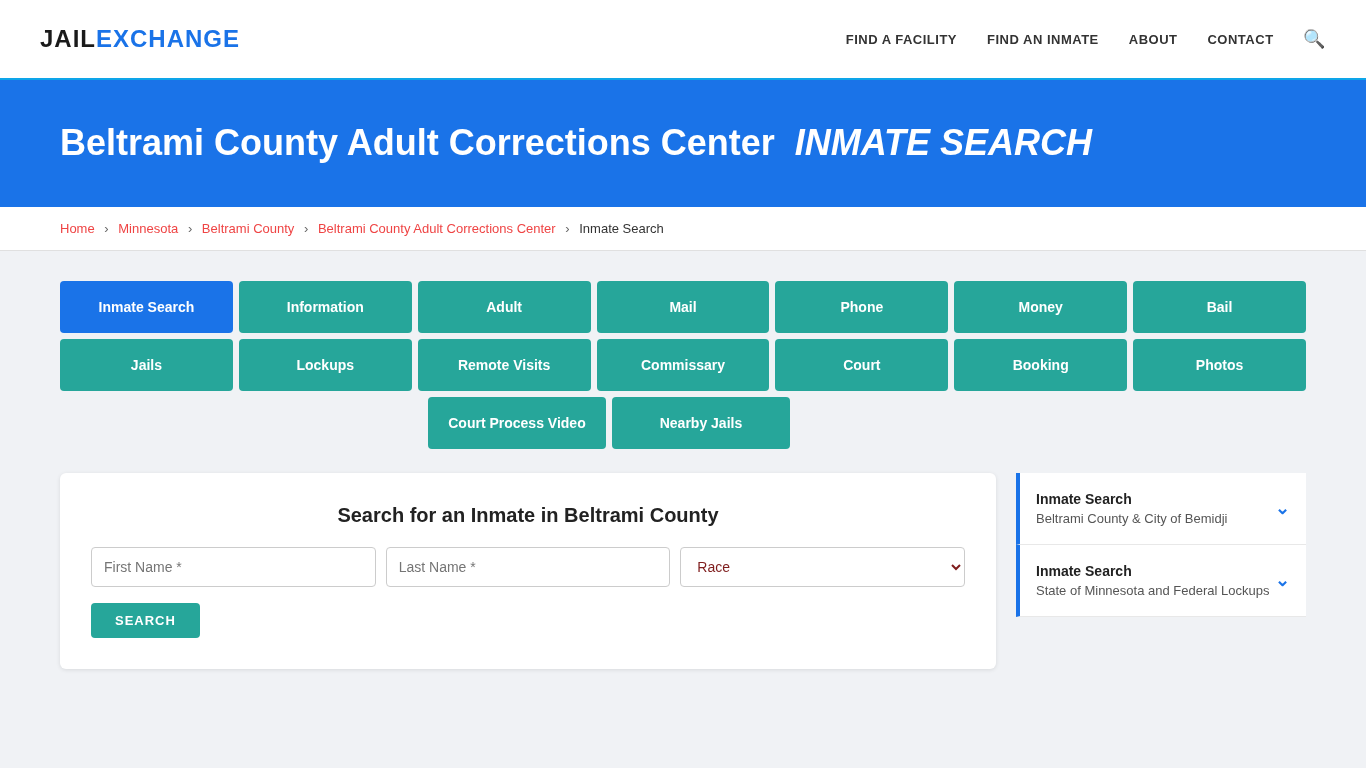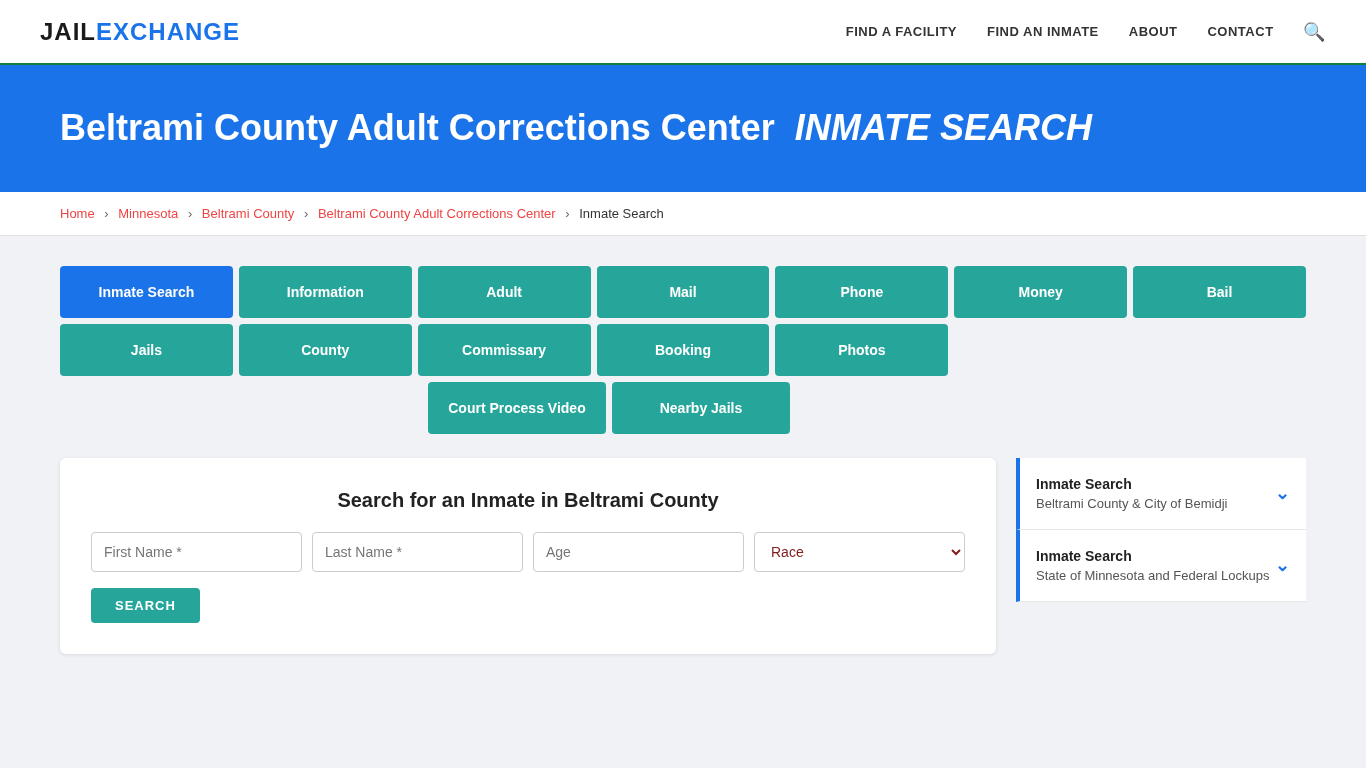--- a/index.html
+++ b/index.html
@@ -1,26 +1,26 @@
 <!DOCTYPE html>
 <html><head>
   <meta charset="utf-8">
   <style>
     * { box-sizing: border-box; margin: 0; padding: 0; }
     body { font-family: Arial, sans-serif; background: #f0f2f5; color: #333; }
 
     
     .navbar {
       background: #fff;
-      border-bottom: 2px solid #15803d;
+      border-bottom: 2px solid #0ea5e9;
       display: flex;
       align-items: center;
       justify-content: space-between;
       padding: 0 40px;
-      height: 65px;
+      height: 80px;
     }
     .logo {
       font-size: 24px;
       font-weight: 900;
       color: #1a1a1a;
       letter-spacing: 1px;
     }
     .logo span.exchange { color: #1a73e8; }
     .nav-links {
       display: flex;
@@ -245,38 +245,39 @@
     <button class="grid-btn active">Inmate Search</button>
     <button class="grid-btn">Information</button>
     <button class="grid-btn">Adult</button>
     <button class="grid-btn">Mail</button>
     <button class="grid-btn">Phone</button>
     <button class="grid-btn">Money</button>
     <button class="grid-btn">Bail</button>
   </div>
   <div class="button-grid-row2">
     <button class="grid-btn">Jails</button>
-    <button class="grid-btn">County</button>
+    <button class="grid-btn">Lockups</button>
+    <button class="grid-btn">Remote Visits</button>
     <button class="grid-btn">Commissary</button>
+    <button class="grid-btn">Court</button>
     <button class="grid-btn">Booking</button>
     <button class="grid-btn">Photos</button>
   </div>
   <div class="button-grid-row3">
     <button class="grid-btn">Court Process Video</button>
     <button class="grid-btn">Nearby Jails</button>
   </div>
 
   <div class="content-area">
 
     <div class="search-panel">
       <h2>Search for an Inmate in Beltrami County</h2>
       <div class="search-fields">
         <input type="text" placeholder="First Name *" style="">
         <input type="text" placeholder="Last Name *" style="">
-        <input type="text" placeholder="Age" style="">
         <select>
           <option>Race</option>
           <option>White</option>
           <option>Black</option>
           <option>Hispanic</option>
           <option>Asian</option>
           <option>Native American</option>
           <option>Other</option>
         </select>
       </div>

